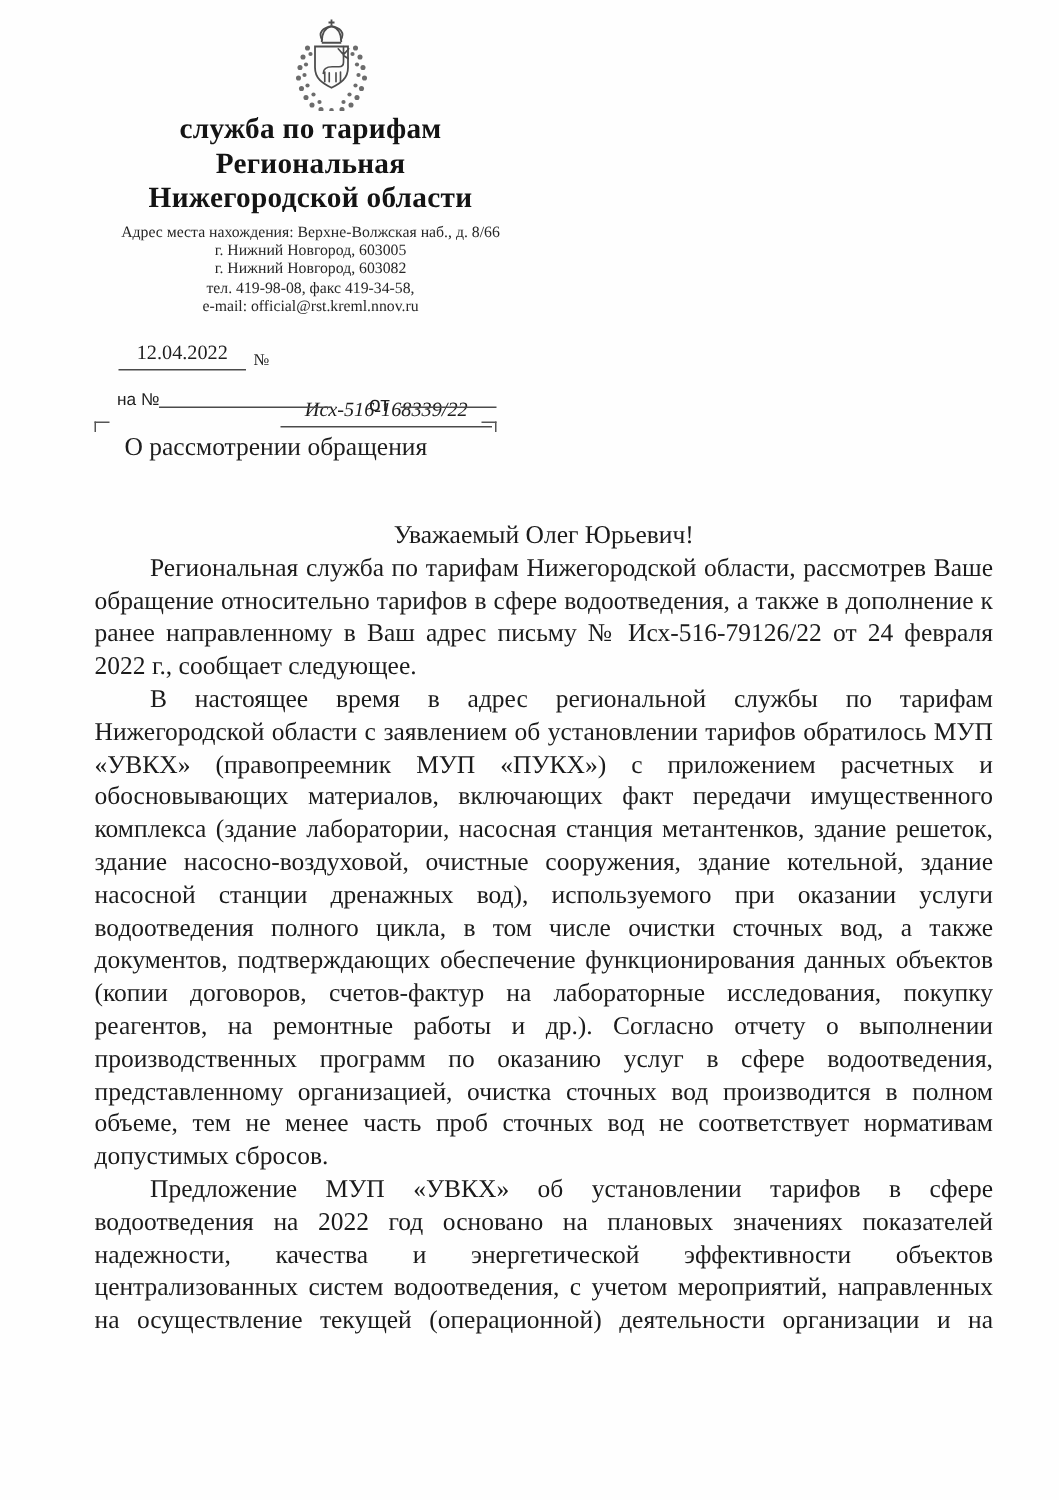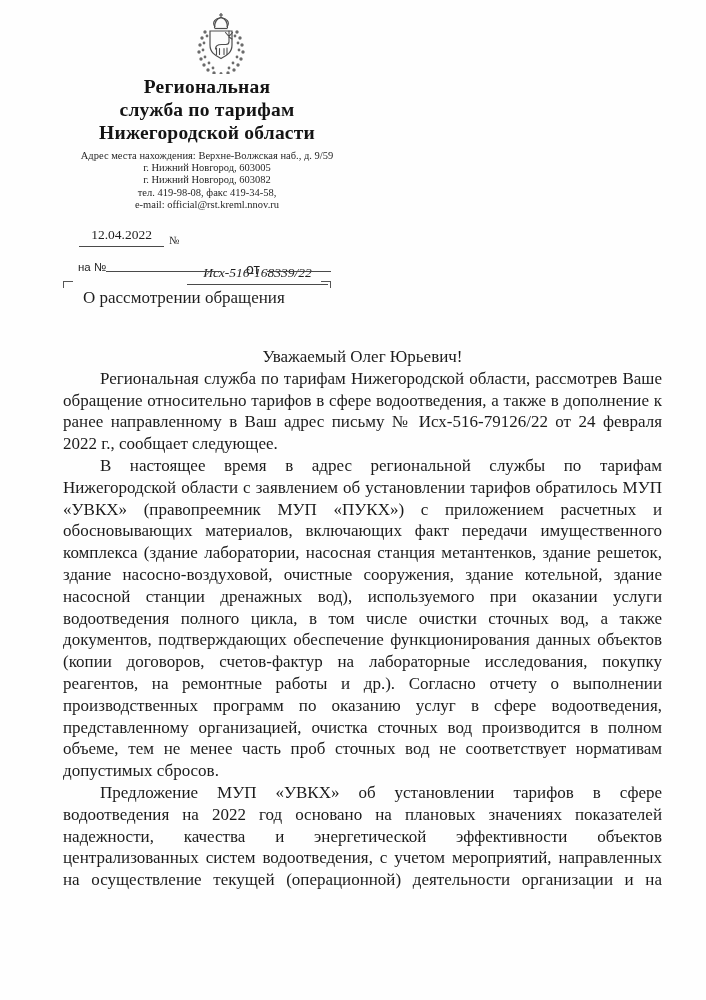--- a/index.html
+++ b/index.html
@@ -156,26 +156,26 @@
             <circle cx="49" cy="31" r="1.4"></circle>
             <circle cx="50" cy="38" r="1.4"></circle>
           <circle cx="48" cy="45" r="1.4"></circle>
             <circle cx="44" cy="51" r="1.4"></circle>
             <circle cx="40" cy="56" r="1.4"></circle>
           <circle cx="32" cy="61.5" r="1.5"></circle>
         </g>
       </svg>
     </div>
     <div class="org-title">
+      <div>служба по тарифам</div>
       <div>Региональная</div>
-      <div>служба по тарифам</div>
       <div>Нижегородской области</div>
     </div>
     <div class="org-addr">
-      <div>Адрес места нахождения: Верхне-Волжская наб., д. 9/59</div>
+      <div>Адрес места нахождения: Верхне-Волжская наб., д. 8/66</div>
       <div>г. Нижний Новгород, 603005</div>
       <div>г. Нижний Новгород, 603082</div>
       <div>тел. 419-98-08, факс 419-34-58,</div>
       <div>e-mail: official@rst.kreml.nnov.ru</div>
     </div>
   </div>
 
 
   <div class="refs">
     <div class="f-date u-line">12.04.2022</div>

